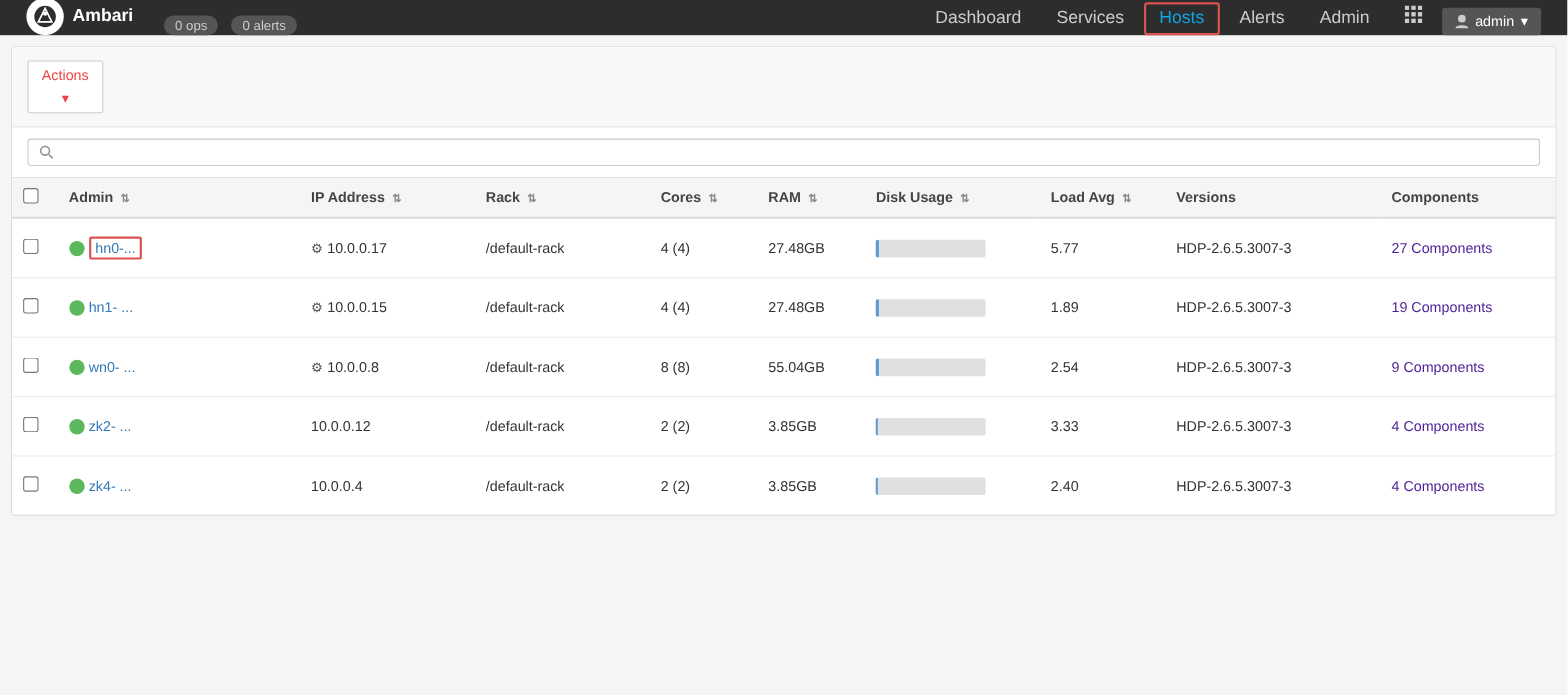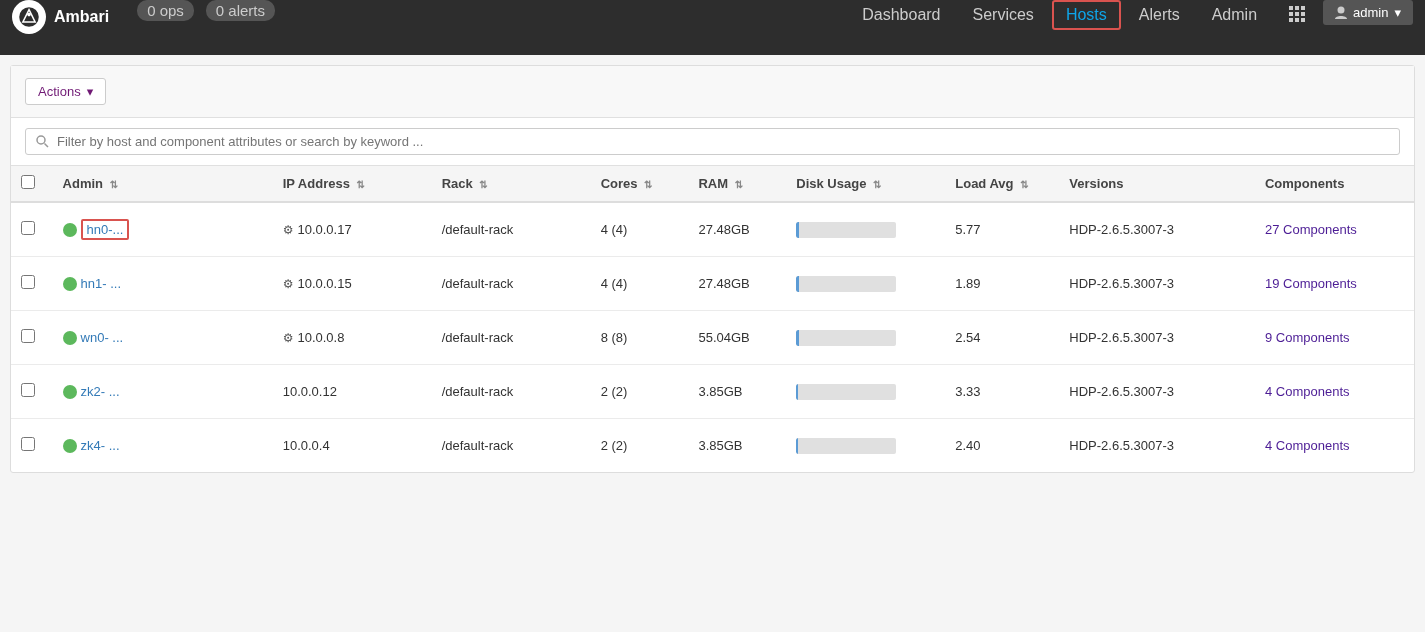--- a/index.html
+++ b/index.html
@@ -1,24 +1,24 @@
 <!DOCTYPE html>
 <html><head>
   <meta charset="utf-8">
   <style>
     * { box-sizing: border-box; margin: 0; padding: 0; }
     body { font-family: 'Helvetica Neue', Arial, sans-serif; font-size: 13px; background: #f5f5f5; }
 
     
     .navbar {
       background: #2d2d2d;
-      height: 55px;
-      display: flex;
-      align-items: flex-start;
-      padding: 0 12px;
+      height: 32px;
+      display: flex;
+      align-items: flex-end;
+      padding: 0 24px;
       gap: 8px;
     }
     .navbar-brand {
       display: flex;
       align-items: center;
       gap: 8px;
       color: #fff;
       font-size: 16px;
       font-weight: bold;
       margin-right: 16px;
@@ -30,21 +30,21 @@
       background: #fff;
       display: flex;
       align-items: center;
       justify-content: center;
     }
     .badge-pill {
       background: #555;
       color: #ccc;
       border-radius: 10px;
       padding: 2px 10px;
-      font-size: 15px;
+      font-size: 12px;
       margin-left: 4px;
     }
     .navbar-spacer { flex: 1; }
     .nav-links {
       display: flex;
       align-items: center;
       gap: 4px;
     }
     .nav-link {
       color: #ccc;
@@ -96,21 +96,22 @@
     .actions-btn {
       background: #fff;
       border: 1px solid #ccc;
       border-radius: 3px;
       padding: 5px 12px;
       cursor: pointer;
       font-size: 13px;
       display: flex;
       align-items: center;
       gap: 6px;
-      color: #701a75;
+      color: #ef4444;
+      flex-direction: column;
     }
 
     
     .filter-bar {
       padding: 10px 14px;
       border-bottom: 1px solid #e0e0e0;
       background: #fff;
     }
     .filter-input-wrap {
       display: flex;
@@ -283,21 +284,20 @@
       <span>▾</span>
     </button>
   </div>
 
   <div class="filter-bar">
     <div class="filter-input-wrap">
       <svg width="13" height="13" viewBox="0 0 13 13" fill="#999">
         <circle cx="5" cy="5" r="4" stroke="#999" stroke-width="1.5" fill="none"></circle>
         <line x1="8.5" y1="8.5" x2="12" y2="12" stroke="#999" stroke-width="1.5"></line>
       </svg>
-      <input class="filter-input" type="text" placeholder="Filter by host and component attributes or search by keyword ..." style="">
     </div>
   </div>
 
   <table class="hosts-table">
     <thead>
       <tr>
         <th class="col-checkbox">
           <input type="checkbox" class="header-check" style="">
         </th>
         <th class="col-name">

